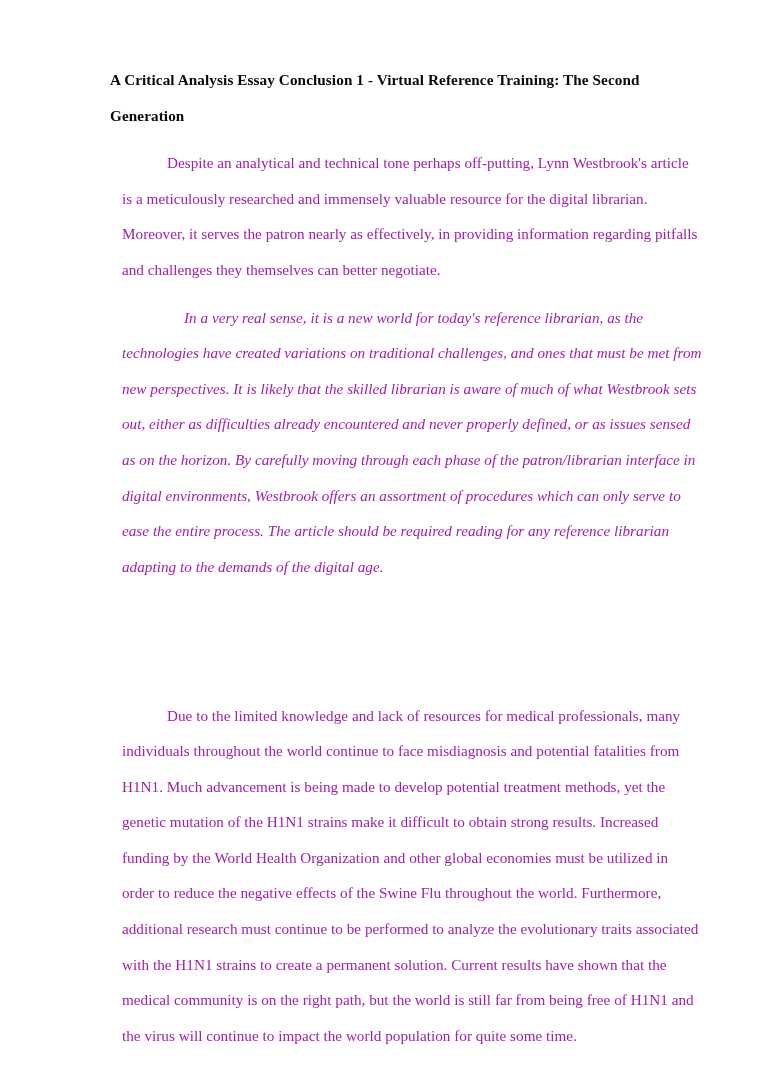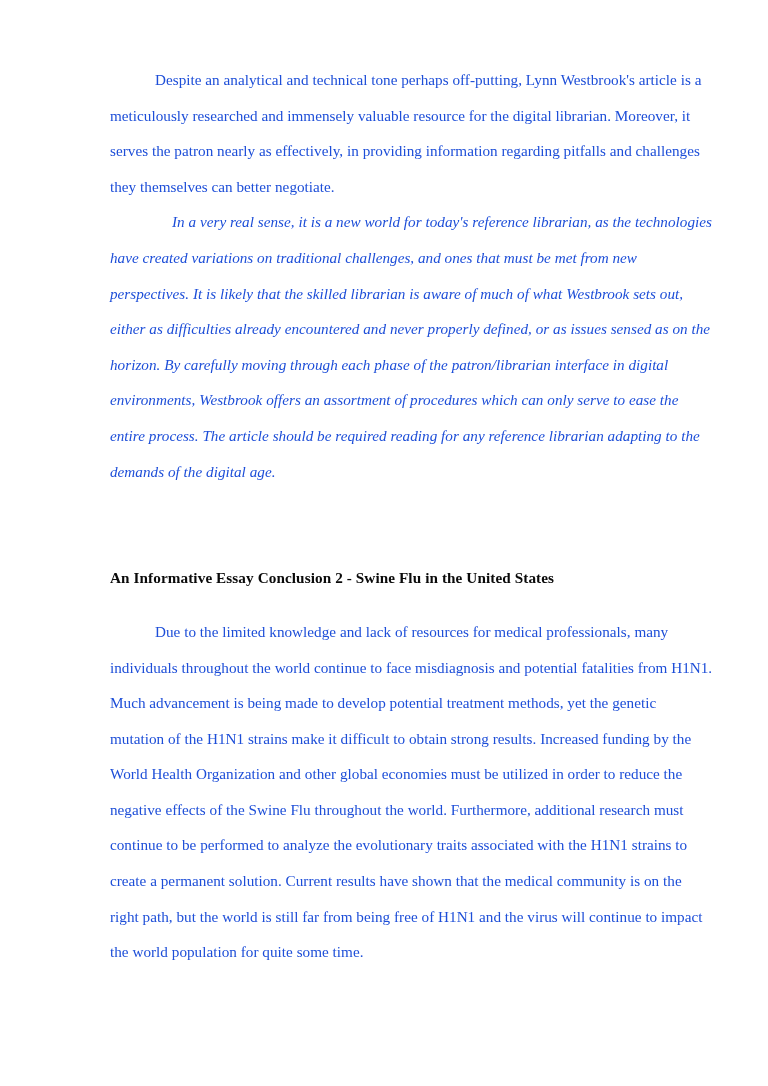--- a/index.html
+++ b/index.html
@@ -34,43 +34,43 @@
     line-height: 35.6px;
     margin: 0;
     text-align: left;
     letter-spacing: 0.1px;
     color: #0a0a0a;
   }
   .doc-para {
     font-size: 15.2px;
     font-weight: normal;
     line-height: 35.6px;
-    margin: 0;
+    margin: 12px;
     text-align: left;
-    color: #1d4ed8;
+    color: #a21caf;
     letter-spacing: 0.02px;
   }
   .indent-1 { text-indent: 45px; }
   .indent-2 { text-indent: 62px; font-style: italic; }
   .spacer-2 { height: 71.2px; }
   .spacer-half { height: 18px; }
 </style>
 </head>
 <body>
 
 <div class="page">
   <div class="content">
 
+    <h1 class="doc-heading">A Critical Analysis Essay Conclusion 1 - Virtual Reference Training: The Second Generation</h1>
 
     <p class="doc-para indent-1">Despite an analytical and technical tone perhaps off-putting, Lynn Westbrook's article is a meticulously researched and immensely valuable resource for the digital librarian. Moreover, it serves the patron nearly as effectively, in providing information regarding pitfalls and challenges they themselves can better negotiate.</p>
 
     <p class="doc-para indent-2">In a very real sense, it is a new world for today's reference librarian, as the technologies have created variations on traditional challenges, and ones that must be met from new perspectives. It is likely that the skilled librarian is aware of much of what Westbrook sets out, either as difficulties already encountered and never properly defined, or as issues sensed as on the horizon. By carefully moving through each phase of the patron/librarian interface in digital environments, Westbrook offers an assortment of procedures which can only serve to ease the entire process. The article should be required reading for any reference librarian adapting to the demands of the digital age.</p>
 
     <div class="spacer-2"></div>
 
-    <h1 class="doc-heading">An Informative Essay Conclusion 2 - Swine Flu in the United States</h1>
 
     <div class="spacer-half"></div>
 
     <p class="doc-para indent-1">Due to the limited knowledge and lack of resources for medical professionals, many individuals throughout the world continue to face misdiagnosis and potential fatalities from H1N1. Much advancement is being made to develop potential treatment methods, yet the genetic mutation of the H1N1 strains make it difficult to obtain strong results. Increased funding by the World Health Organization and other global economies must be utilized in order to reduce the negative effects of the Swine Flu throughout the world. Furthermore, additional research must continue to be performed to analyze the evolutionary traits associated with the H1N1 strains to create a permanent solution. Current results have shown that the medical community is on the right path, but the world is still far from being free of H1N1 and the virus will continue to impact the world population for quite some time.</p>
 
   </div>
 </div>
 
 </body></html>

